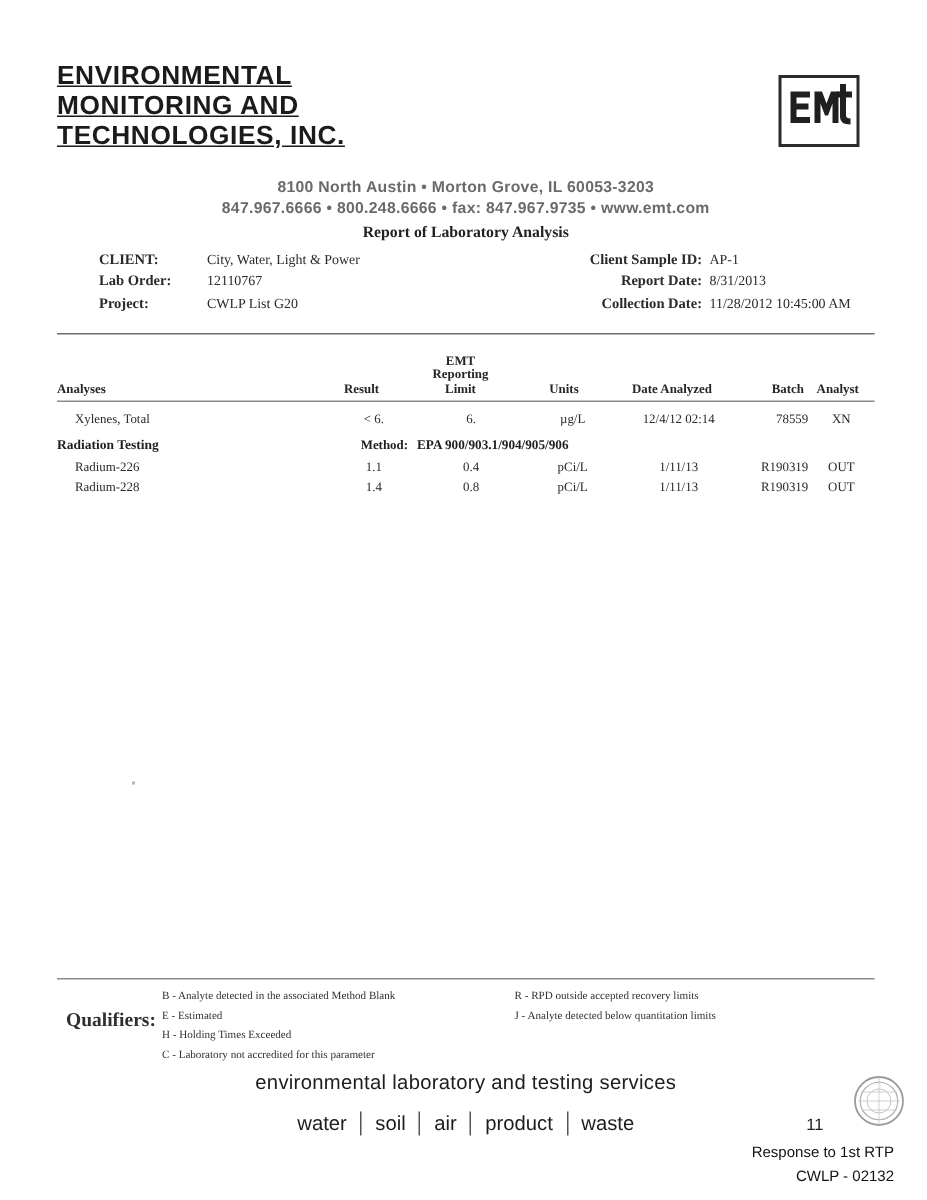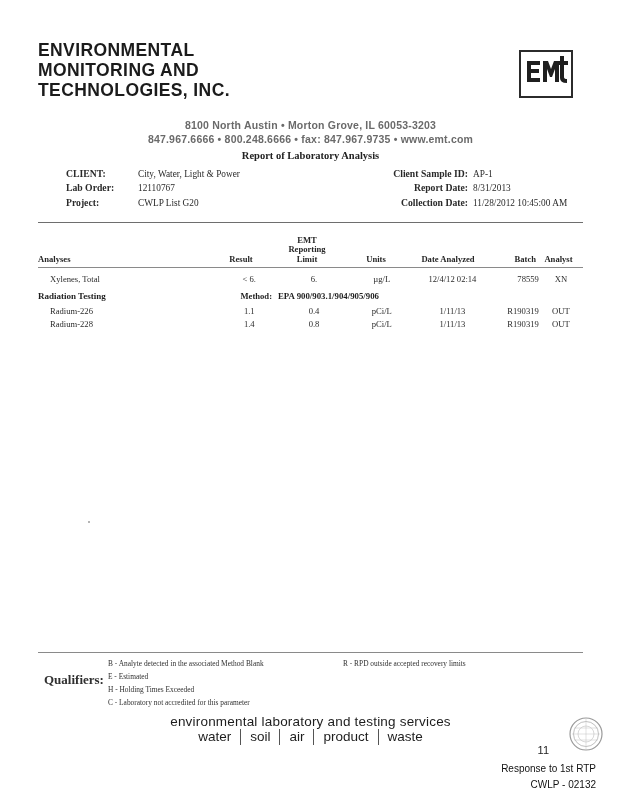--- a/index.html
+++ b/index.html
@@ -31,21 +31,21 @@
   }
   .company-name {
     font-family: "Liberation Sans", sans-serif;
     font-weight: bold;
     font-size: 17.5px;
     letter-spacing: 0.4px;
     line-height: 20px;
     color: #1b1b1b;
     width: 330px;
   }
-  .company-name div { white-space: nowrap; }
+  .company-name div { white-space: nowrap; text-decoration: underline; }
 
   .logo-box {
     position: absolute;
     right: 10px;
     top: 10px;
     width: 54px;
     height: 48px;
     border: 2px solid #2b2b2b;
     box-sizing: border-box;
   }
@@ -215,21 +215,21 @@
     width: 545px;
     text-align: center;
   }
   .services {
     font-family: "Liberation Sans", sans-serif;
     font-size: 13.5px;
     color: #1d1d1d;
     letter-spacing: 0.2px;
   }
   .cats {
-    margin-top: 0;
+    margin-top: 12px;
     font-family: "Liberation Sans", sans-serif;
     font-size: 13.5px;
     color: #1d1d1d;
     display: flex;
     justify-content: center;
     align-items: center;
     gap: 0px;
     text-align: right;
   }
   .cats .cat {
@@ -390,20 +390,21 @@
     <div class="qual-label">Qualifiers:</div>
     <div class="qual-cols">
       <div class="qual-col">
         <div>B - Analyte detected in the associated Method Blank</div>
         <div>E - Estimated</div>
         <div>H - Holding Times Exceeded</div>
         <div>C - Laboratory not accredited for this parameter</div>
       </div>
       <div class="qual-col">
         <div>R - RPD outside accepted recovery limits</div>
+        <div>J - Analyte detected below quantitation limits</div>
       </div>
     </div>
   </div>
 
   <div class="footer-tag">
     <div class="services">environmental laboratory and testing services</div>
     <div class="cats">
       <div class="cat">water</div>
       <div class="cat">soil</div>
       <div class="cat">air</div>

